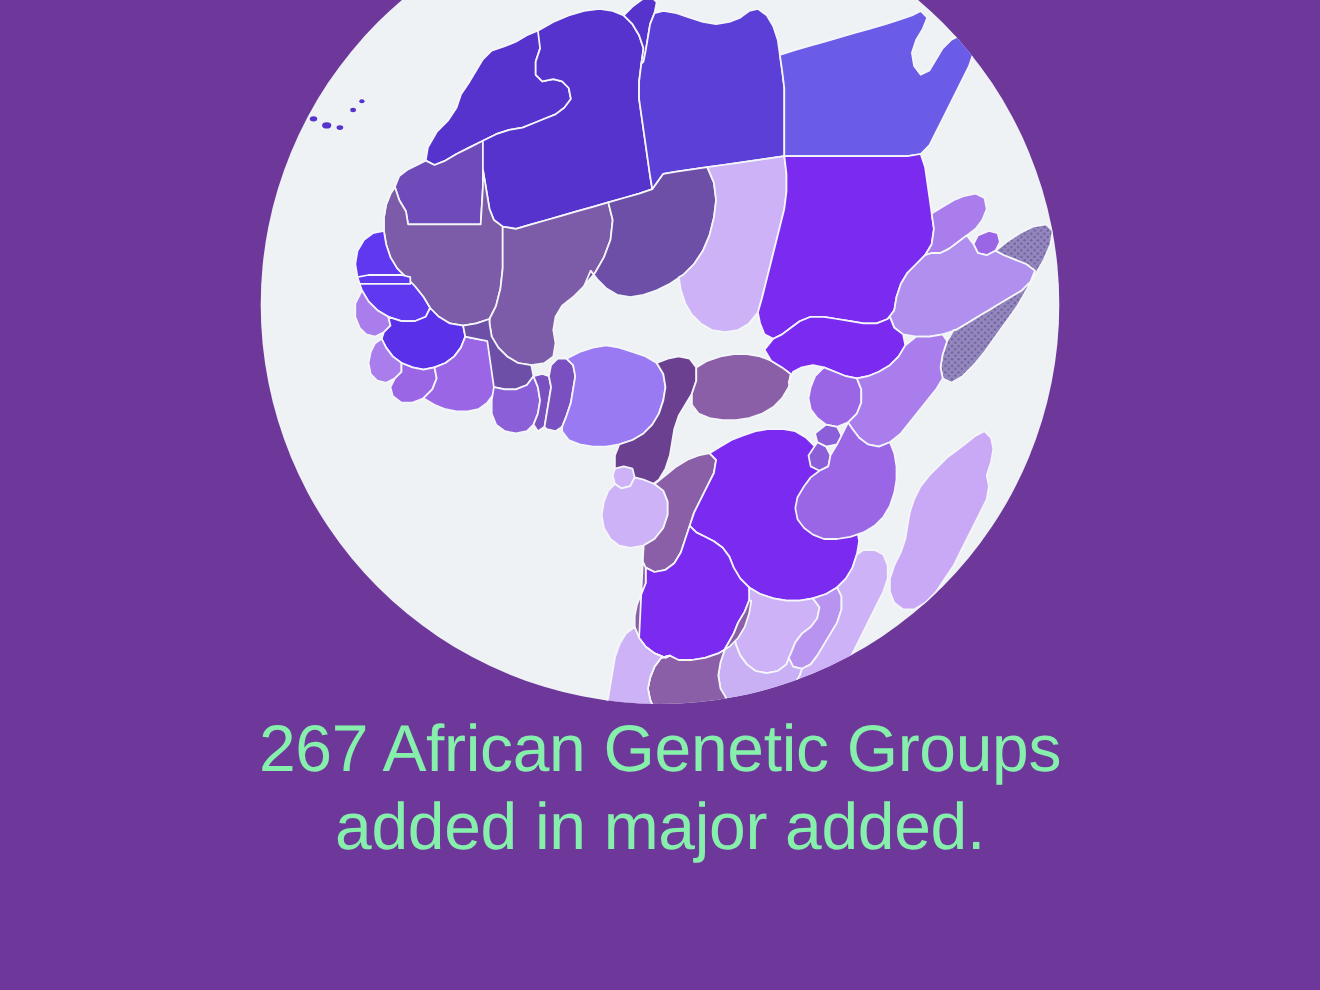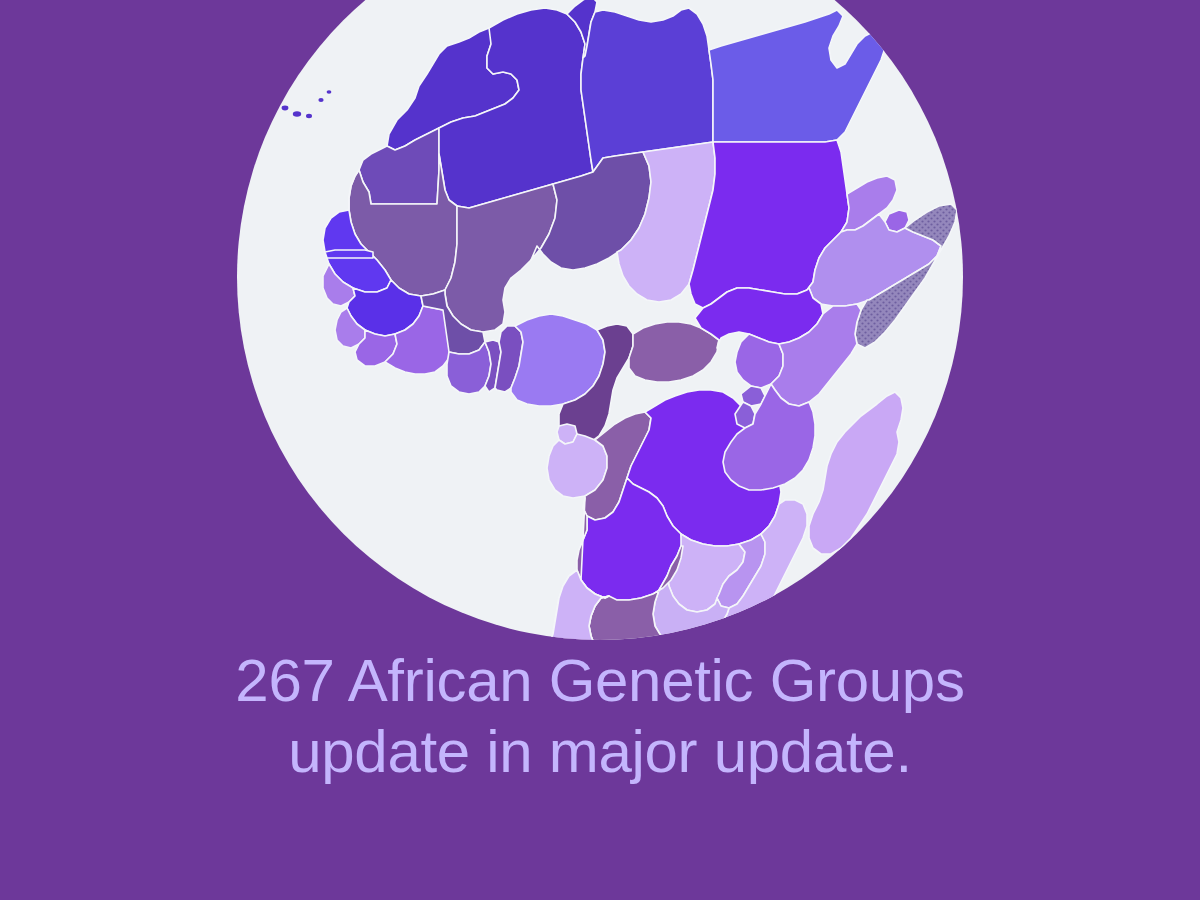--- a/index.html
+++ b/index.html
@@ -320,18 +320,18 @@
         <path class="mpath" fill="#C9A8F5" d="M640,490 L650,482 L658,478 L664,484 L666,494 L664,506 L660,518 L662,528
              L660,540 L654,552 L648,564 L642,576 L636,588 L630,600 L622,612 L614,624
              L604,634 L594,640 L584,640 L576,634 L572,624 L572,612 L576,600 L582,588
              L586,576 L588,564 L590,552 L594,540 L600,528 L608,518 L616,510 L624,502
              L632,496 Z" stroke="#F4F6F9"></path>
 
       </g>
     </svg>
   </div>
 
-  <div id="caption" style="color: #c4b5fd; font-size: 60px;">
+  <div id="caption" style="color: #86efac; font-size: 60px;">
     <span class="cap-line">267 African Genetic Groups</span>
-    <span class="cap-line">update in major update.</span>
+    <span class="cap-line">added in major added.</span>
   </div>
 
 </div>
 
 </body></html>

